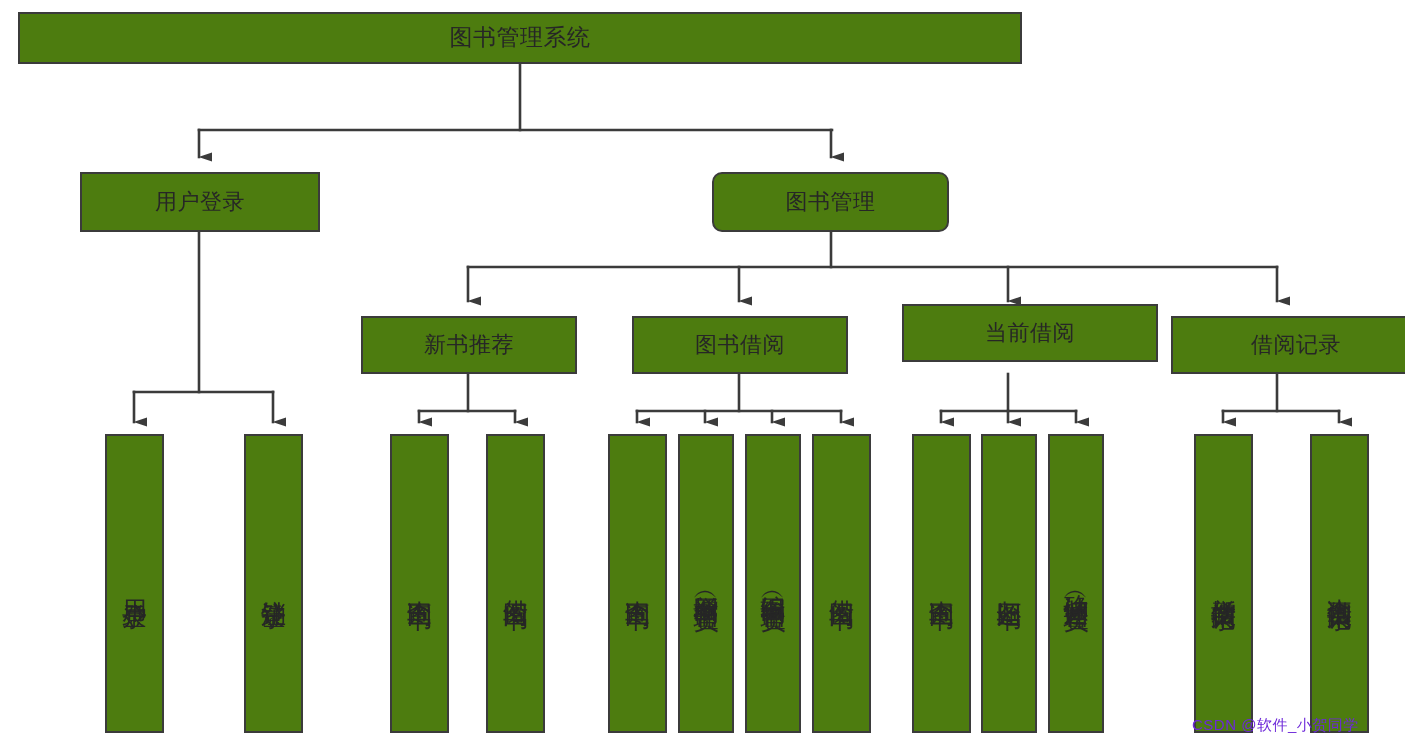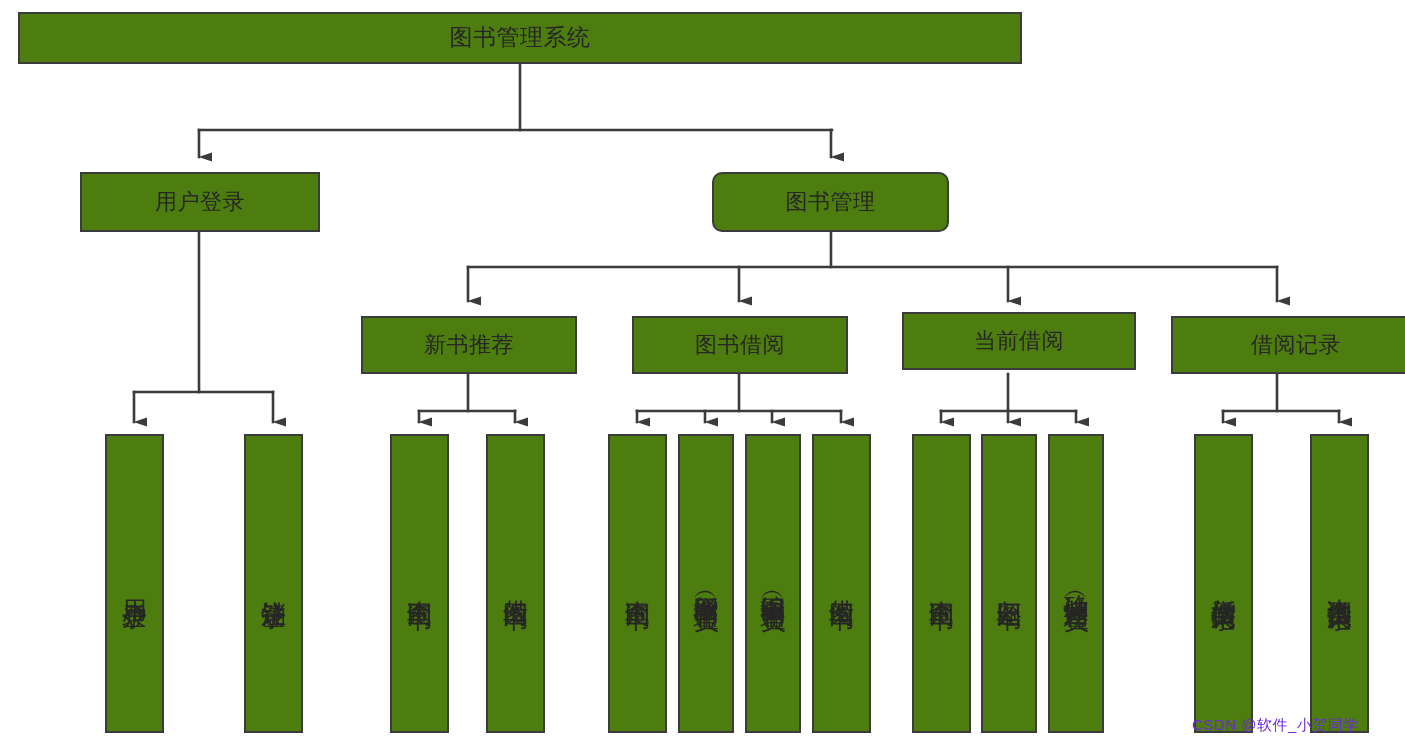--- a/index.html
+++ b/index.html
@@ -131,21 +131,21 @@
   </div>
 
   <div class="node horiz" style="left:361px;top:316px;width:216px;height:58px;">
     <span class="lbl">新书推荐</span>
   </div>
 
   <div class="node horiz" style="left:632px;top:316px;width:216px;height:58px;align-items:center;">
     <span class="lbl">图书借阅</span>
   </div>
 
-  <div class="node horiz" style="left:902px;top:312px;width:234px;height:58px;">
+  <div class="node horiz" style="left:902px;top:304px;width:256px;height:58px;">
     <span class="lbl">当前借阅</span>
   </div>
 
   <div class="node horiz" style="left:1171px;top:316px;width:250px;height:58px;">
     <span class="lbl">借阅记录</span>
   </div>
 
   <div class="node vert" style="left:105px;top:434px;width:59px;height:299px;">
     <span class="lbl">用户登录</span>
   </div>

